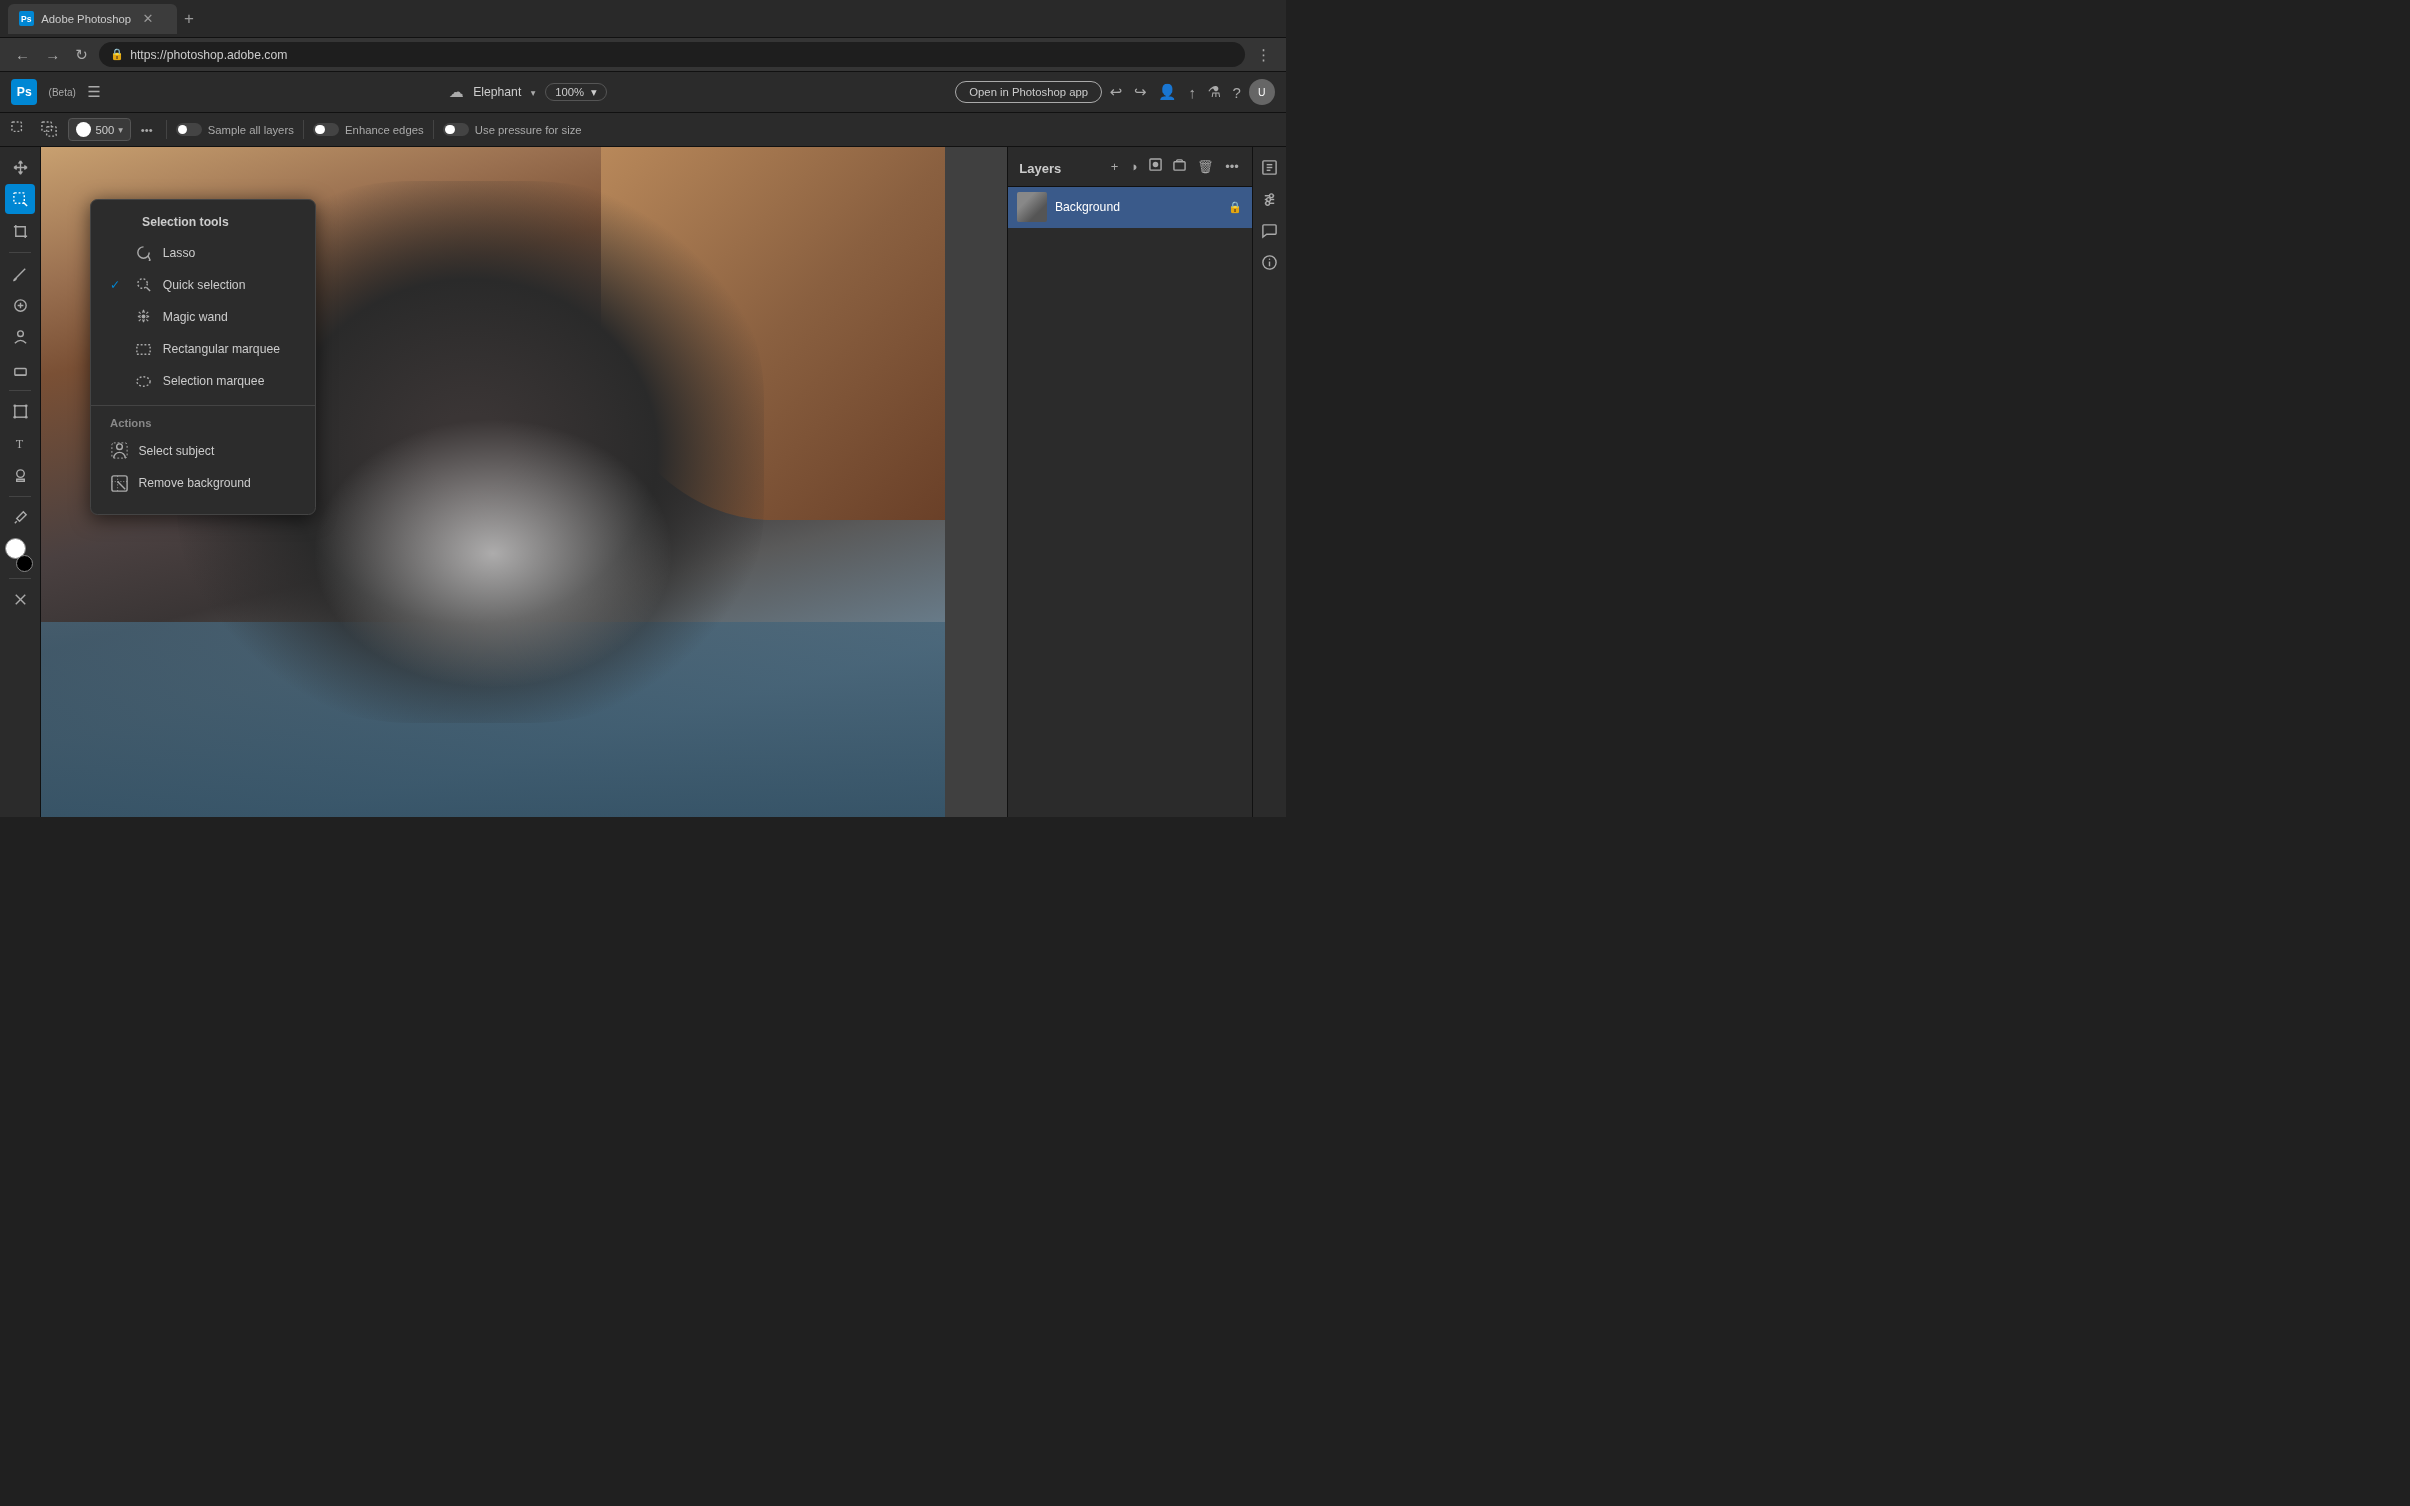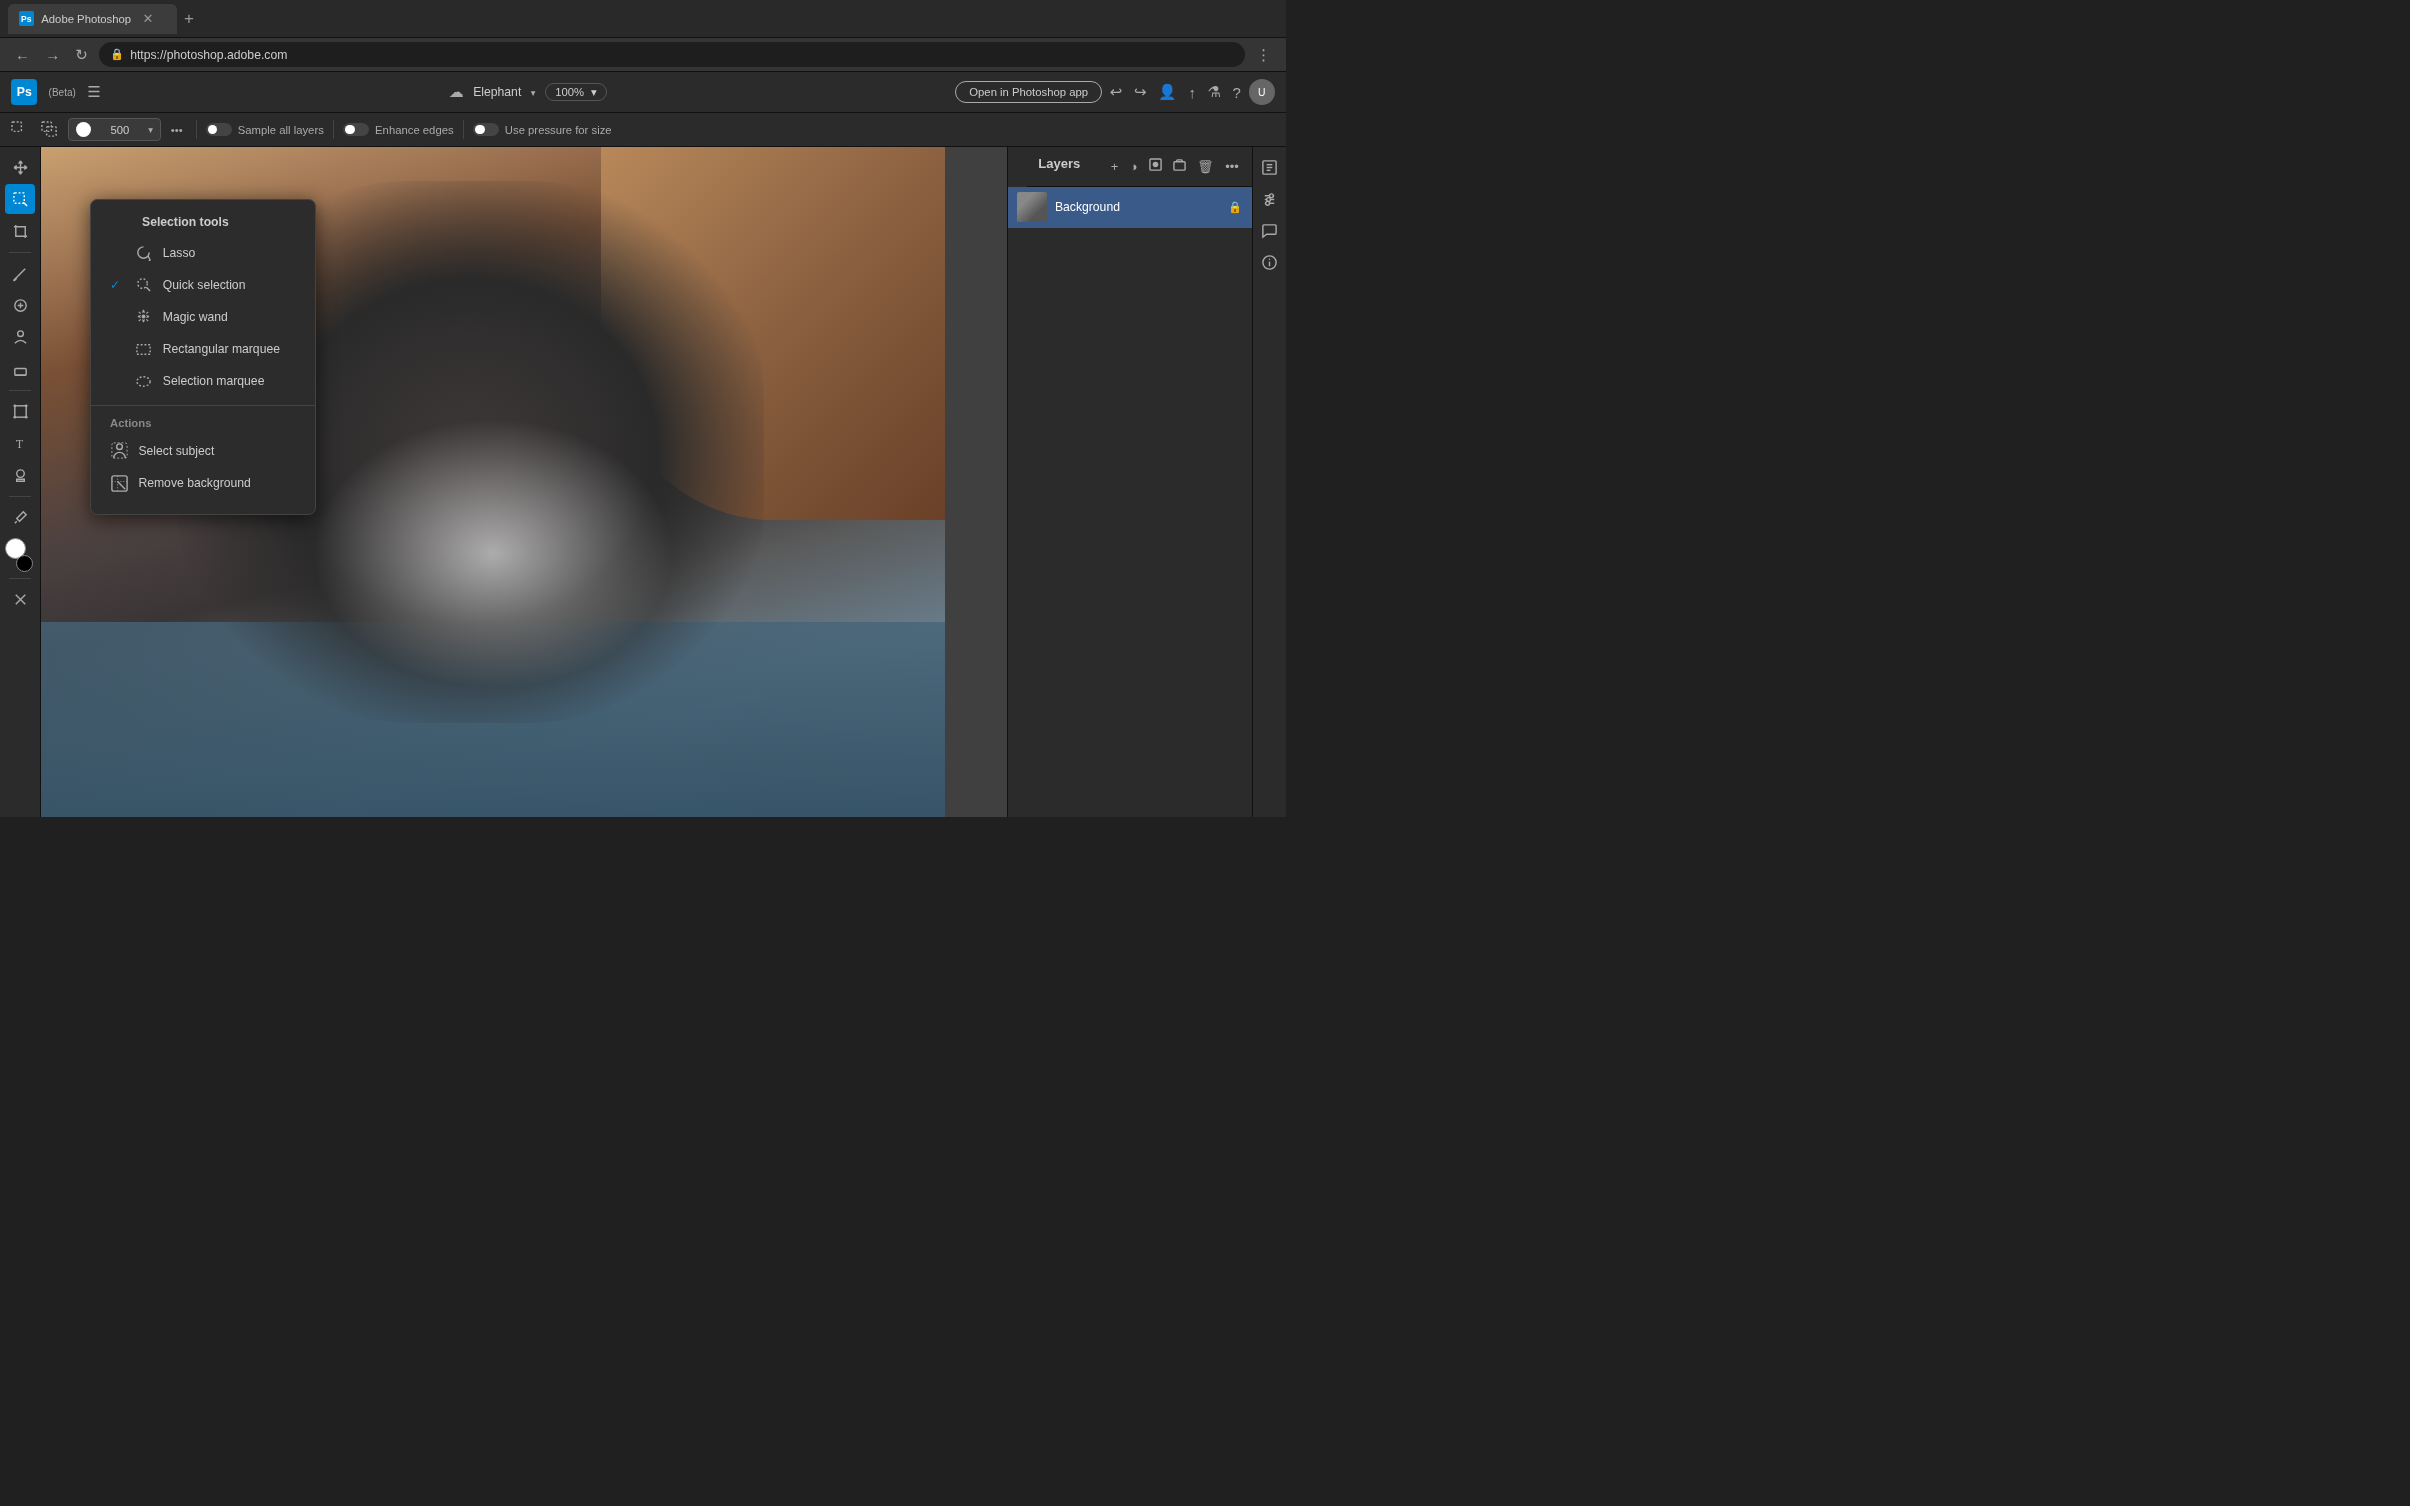--- a/index.html
+++ b/index.html
@@ -32,21 +32,21 @@
     .dropdown-arrow { color: #aaa; font-size: 9.4px; }
     .zoom-level { background: transparent; border: 0.9px solid #555; border-radius: 11.3px; padding: 1.9px 9.4px; color: #ccc; font-size: 11.3px; cursor: pointer; }
     .header-right { display: flex; align-items: center; gap: 4px; }
     .open-in-app-btn { background: transparent; border: 0.9px solid #aaa; border-radius: 15px; padding: 3.8px 13px; color: #ccc; font-size: 11.3px; cursor: pointer; white-space: nowrap; }
     .header-icon-btn { color: #aaa; font-size: 15px; cursor: pointer; padding: 3.8px; }
     .avatar { width: 26px; height: 26px; border-radius: 50%; background: #666; display: flex; align-items: center; justify-content: center; color: #fff; font-size: 10.4px; }
 
     
     .toolbar-bar { background: #2b2b2b; height: 34px; display: flex; align-items: center; padding: 0 7.5px; gap: 5.6px; border-bottom: 0.9px solid #111; }
     .tool-btn-sm { background: transparent; border: none; color: #aaa; font-size: 11.3px; cursor: pointer; padding: 1.9px 3.8px; display: flex; align-items: center; gap: 3.8px; }
-    .brush-size-pill { background: #3a3a3a; border: 0.9px solid #555; border-radius: 3.8px; height: 22.6px; display: flex; align-items: center; padding: 0 7.5px; gap: 19px; cursor: pointer; }
+    .brush-size-pill { background: #3a3a3a; border: 0.9px solid #555; border-radius: 3.8px; height: 22.6px; display: flex; align-items: center; padding: 0 7.5px; gap: 4px; cursor: pointer; }
     .brush-circle { width: 15px; height: 15px; border-radius: 50%; background: #fff; }
     .brush-size-text { color: #ccc; font-size: 11.3px; }
     .toggle-group { display: flex; align-items: center; gap: 5.6px; }
     .toggle-label { color: #aaa; font-size: 11.3px; }
     .toggle { width: 26px; height: 13px; background: #444; border-radius: 6.6px; cursor: pointer; position: relative; }
     .toggle::after { content: ''; position: absolute; width: 9.4px; height: 9.4px; background: #fff; border-radius: 50%; top: 1.9px; left: 1.9px; transition: left 0.2s; }
     .toolbar-sep { width: 0.9px; height: 19px; background: #444; margin: 0 3.8px; }
 
     
     .main-layout { display: flex; flex: 1; overflow: hidden; }
@@ -64,21 +64,21 @@
     .selection-popup { position: absolute; top: 52px; left: 49px; background: #2c2c2c; border-radius: 7.5px; box-shadow: 0 3.8px 19px rgba(0,0,0,0.6); width: 226px; padding: 15px 0; z-index: 100; border: 0.9px solid #444; }
     .popup-section-title { color: #ccc; font-size: 12.2px; font-weight: 600; padding: 0 19px 7.5px; margin-left: 32px; }
     .popup-item { display: flex; align-items: center; gap: 9.4px; padding: 6.6px 19px; cursor: pointer; color: #ccc; font-size: 12.2px; }
     .popup-item-icon { width: 19px; height: 19px; display: flex; align-items: center; justify-content: center; color: #aaa; font-size: 13px; flex-shrink: 0; }
     .popup-check { width: 15px; color: #0087d4; font-size: 12.2px; }
     .popup-divider { height: 0.9px; background: #444; margin: 7.5px 0; }
     .popup-section-label { color: #888; font-size: 11.3px; font-weight: 600; padding: 3.8px 19px 5.6px; text-transform: none; }
 
     
     .right-panel { width: 245px; background: #2b2b2b; border-left: 0.9px solid #111; display: flex; flex-direction: column; }
-    .layers-header { display: flex; align-items: flex-start; justify-content: space-between; padding: 9.4px 11.3px; border-bottom: 0.9px solid #111; margin-left: 19px; }
+    .layers-header { display: flex; align-items: flex-end; justify-content: space-between; padding: 9.4px 11.3px; border-bottom: 0.9px solid #111; }
     .layers-title { color: #ccc; font-size: 13px; font-weight: 600; }
     .layers-actions { display: flex; align-items: center; gap: 7.5px; }
     .layer-action-btn { color: #aaa; font-size: 13px; cursor: pointer; padding: 1.9px; }
     .layer-item { display: flex; align-items: center; gap: 7.5px; padding: 5.6px 9.4px; background: #3a5a8a; cursor: pointer; }
     .layer-thumb { width: 30px; height: 30px; background: #5a5a5a; border-radius: 1.9px; overflow: hidden; flex-shrink: 0; }
     .layer-thumb-inner { width: 100%; height: 100%; background: linear-gradient(135deg, #888 30%, #555 70%); }
     .layer-name { color: #fff; font-size: 12.2px; flex: 1; }
     .layer-lock { color: #aaa; font-size: 11.3px; }
 
     

